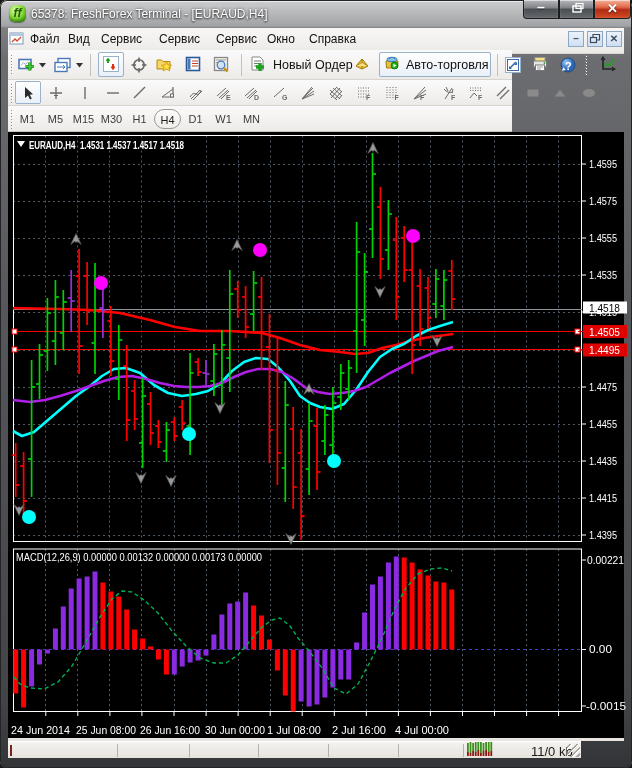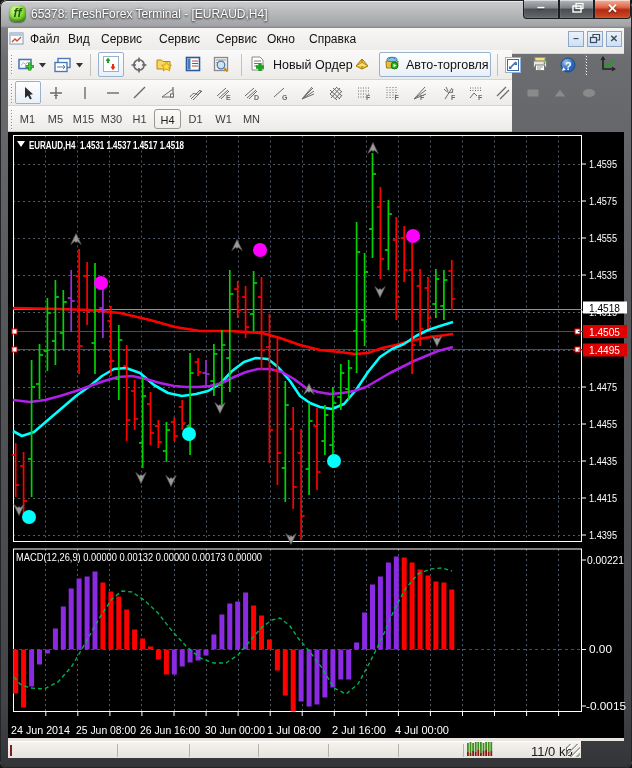--- a/index.html
+++ b/index.html
@@ -24,21 +24,21 @@
 .mitem{position:absolute;top:4px}
 .mdibtn{position:absolute;top:3px;width:16px;height:16px;background:linear-gradient(#eaf2fb,#cfdff2);border:1px solid #8da7c4;color:#3a4a5c;font-size:10px;font-weight:bold;text-align:center;line-height:14px}
 .tbar{position:absolute;left:8px;width:504px;background:linear-gradient(#fbfafa,#edebe8)}
 #tb1{top:50px;height:30px;border-bottom:1px solid #d8d5d0}
 #tb2{top:80px;height:26px;border-bottom:1px solid #d8d5d0}
 #tb3{top:106px;height:26px;border-bottom:1px solid #c9c6c1}
 .grip{position:absolute;left:2px;width:4px;background-image:radial-gradient(circle,#8f8f8f 30%,transparent 32%),radial-gradient(circle,#fff 30%,transparent 32%);background-size:3px 3px;background-position:0 0,1px 1px;background-repeat:repeat-y}
 .vsep{position:absolute;width:1px;background:#c4c1bb}
 .tbtn-on{position:absolute;border:1px solid #9ab1cc;background:linear-gradient(#fefefe,#e9f0f8);border-radius:2px}
 .tfb{position:absolute;top:3px;width:27px;height:20px;font-size:11px;color:#3c3c3c;text-align:center;line-height:20px}
-.tfb-on{border:1px solid #9a9892;background:linear-gradient(#fcfbfa,#f0eeea);border-radius:3px;color:#222}
+.tfb-on{border:1px solid #9a9892;background:linear-gradient(#fcfbfa,#f0eeea);border-radius:10px;color:#222}
 #statestrip{position:absolute;left:8px;top:738px;width:616px;height:3px;background:#e8e5e0}
 #status{position:absolute;left:8px;top:741px;width:573px;height:17px;background:linear-gradient(#f4f2ef,#e6e3dd);border-top:1px solid #fff;font-size:13px;color:#1a1a1a}
 .ssep{position:absolute;top:2px;width:1px;height:13px;background:#b6b2ab}
 #grip2{position:absolute;right:1px;bottom:1px;width:13px;height:13px;
 background:repeating-linear-gradient(135deg,transparent 0,transparent 2px,#a9a59e 2px,#a9a59e 3.5px,#fdfdfd 3.5px,#fdfdfd 4.5px)}
 svg text{white-space:pre}
 </style></head><body>
 <div id="win">
 <div id="frame"></div>
 

